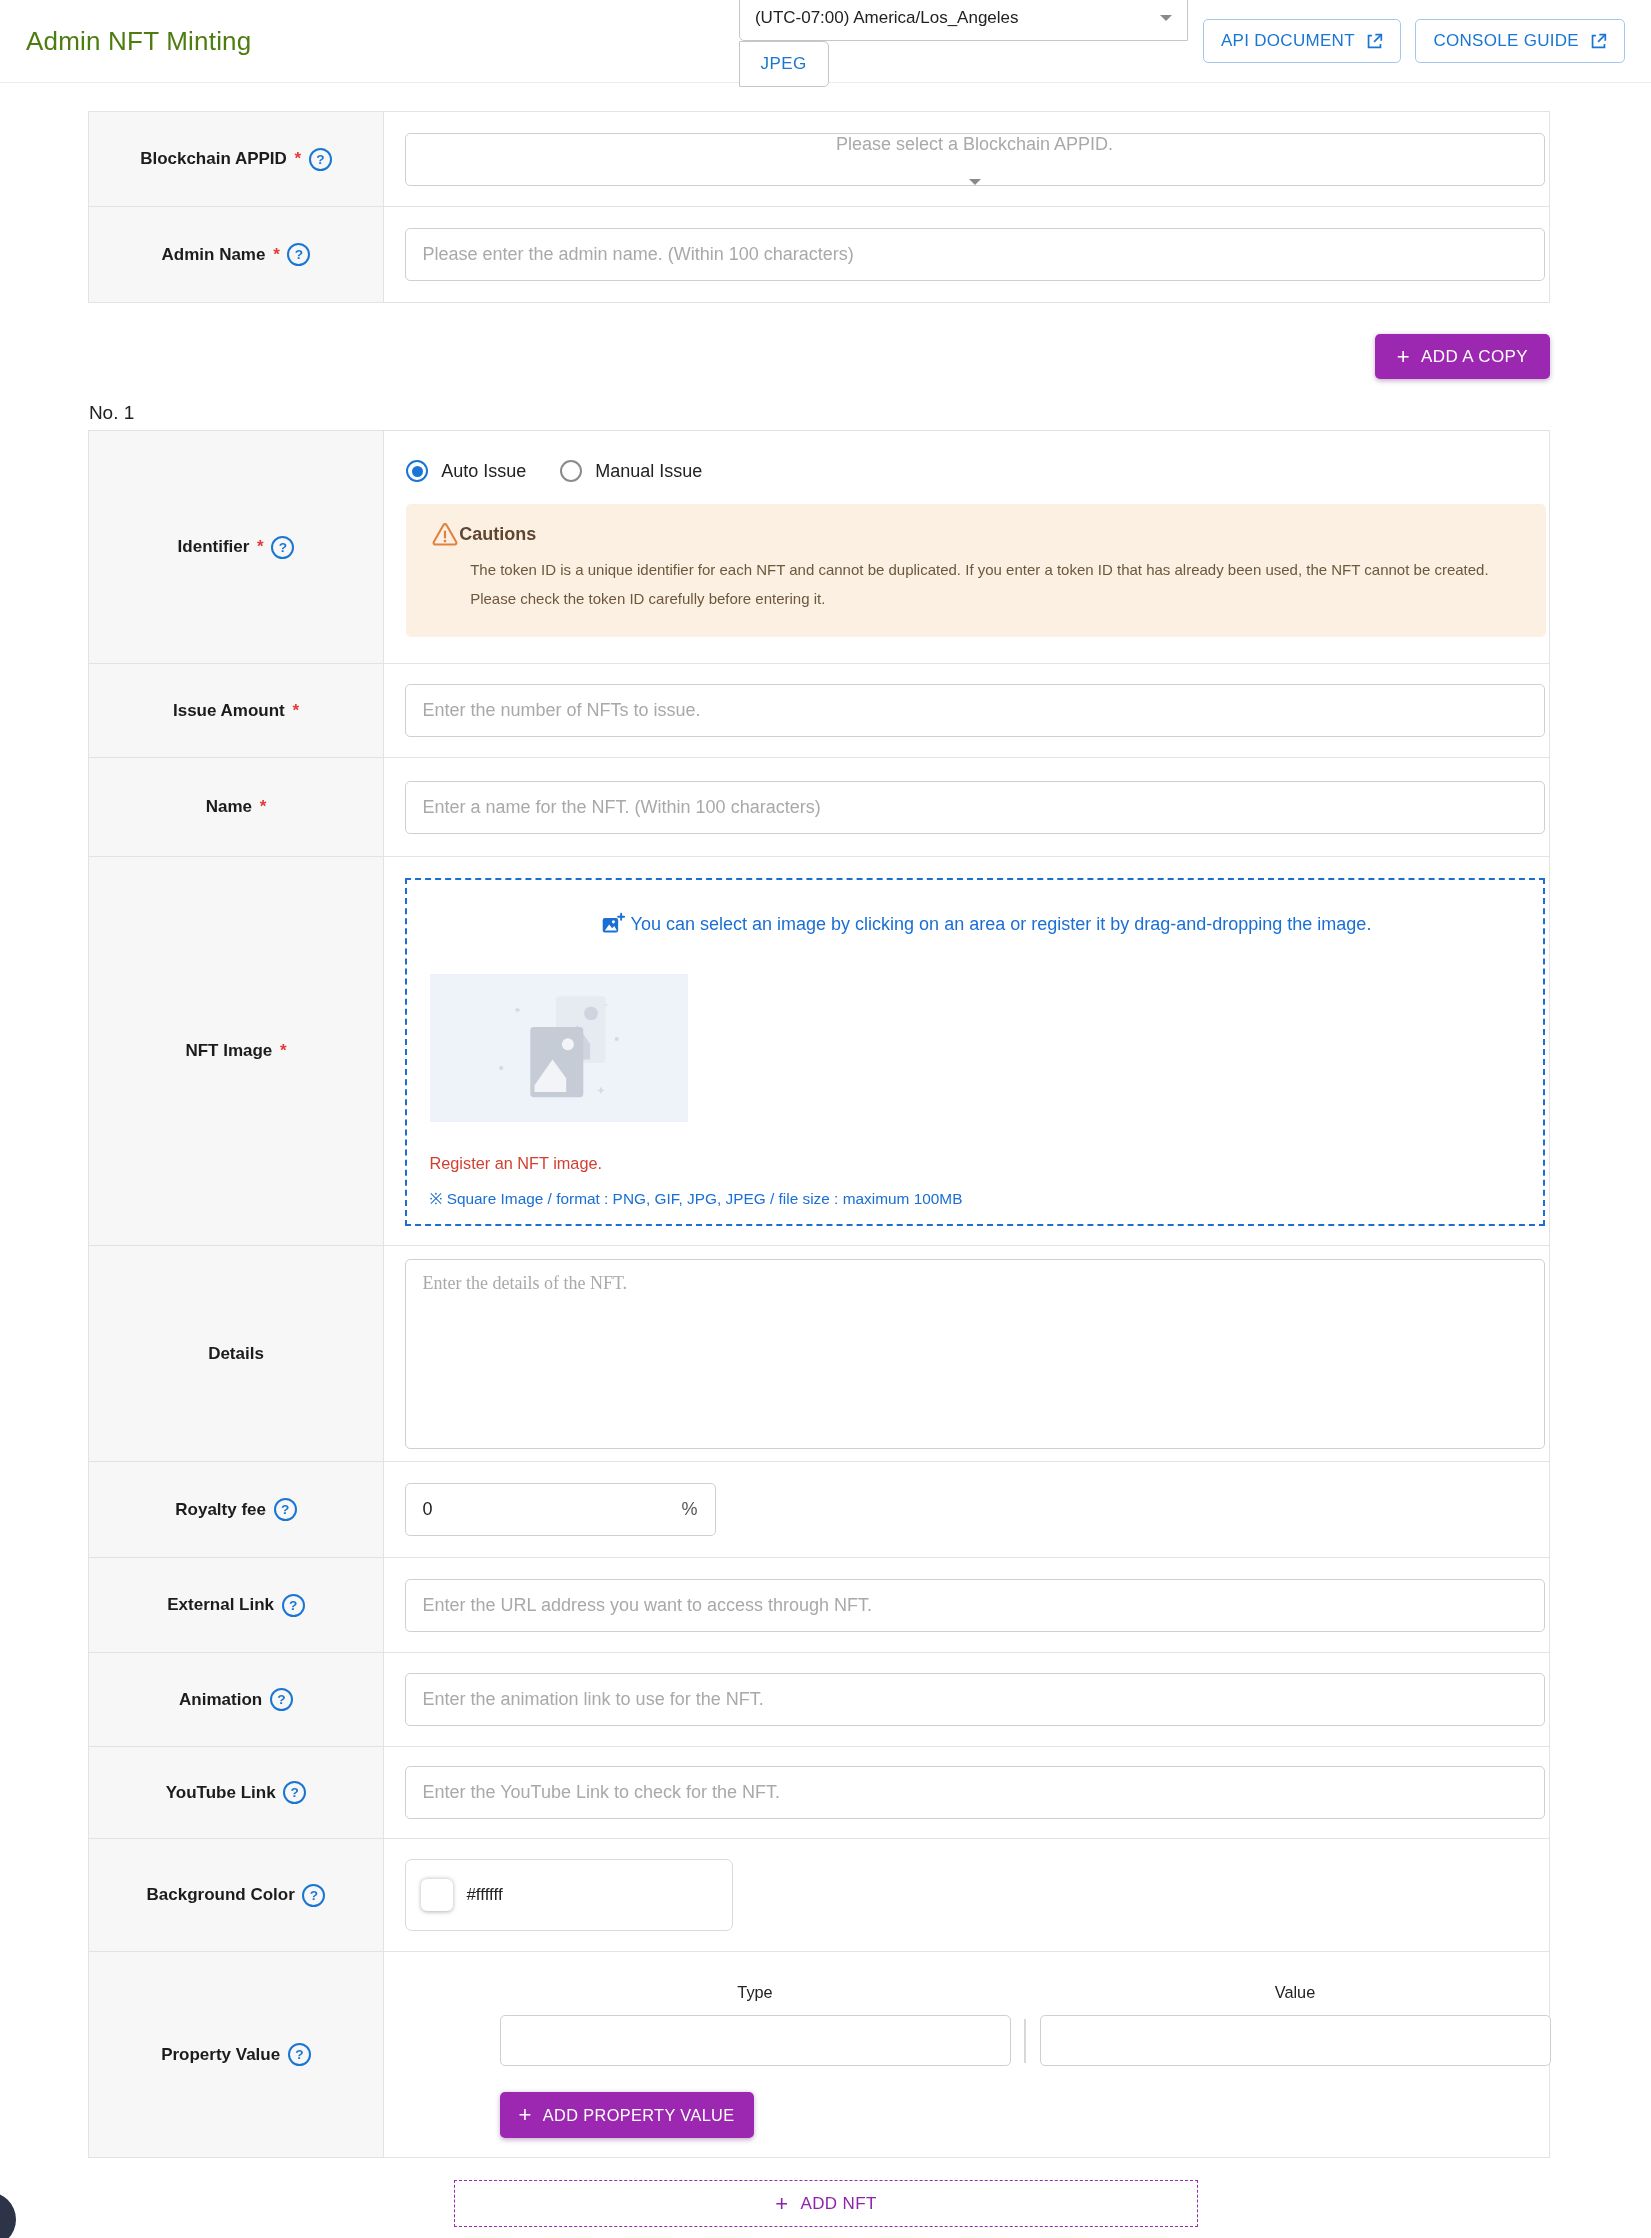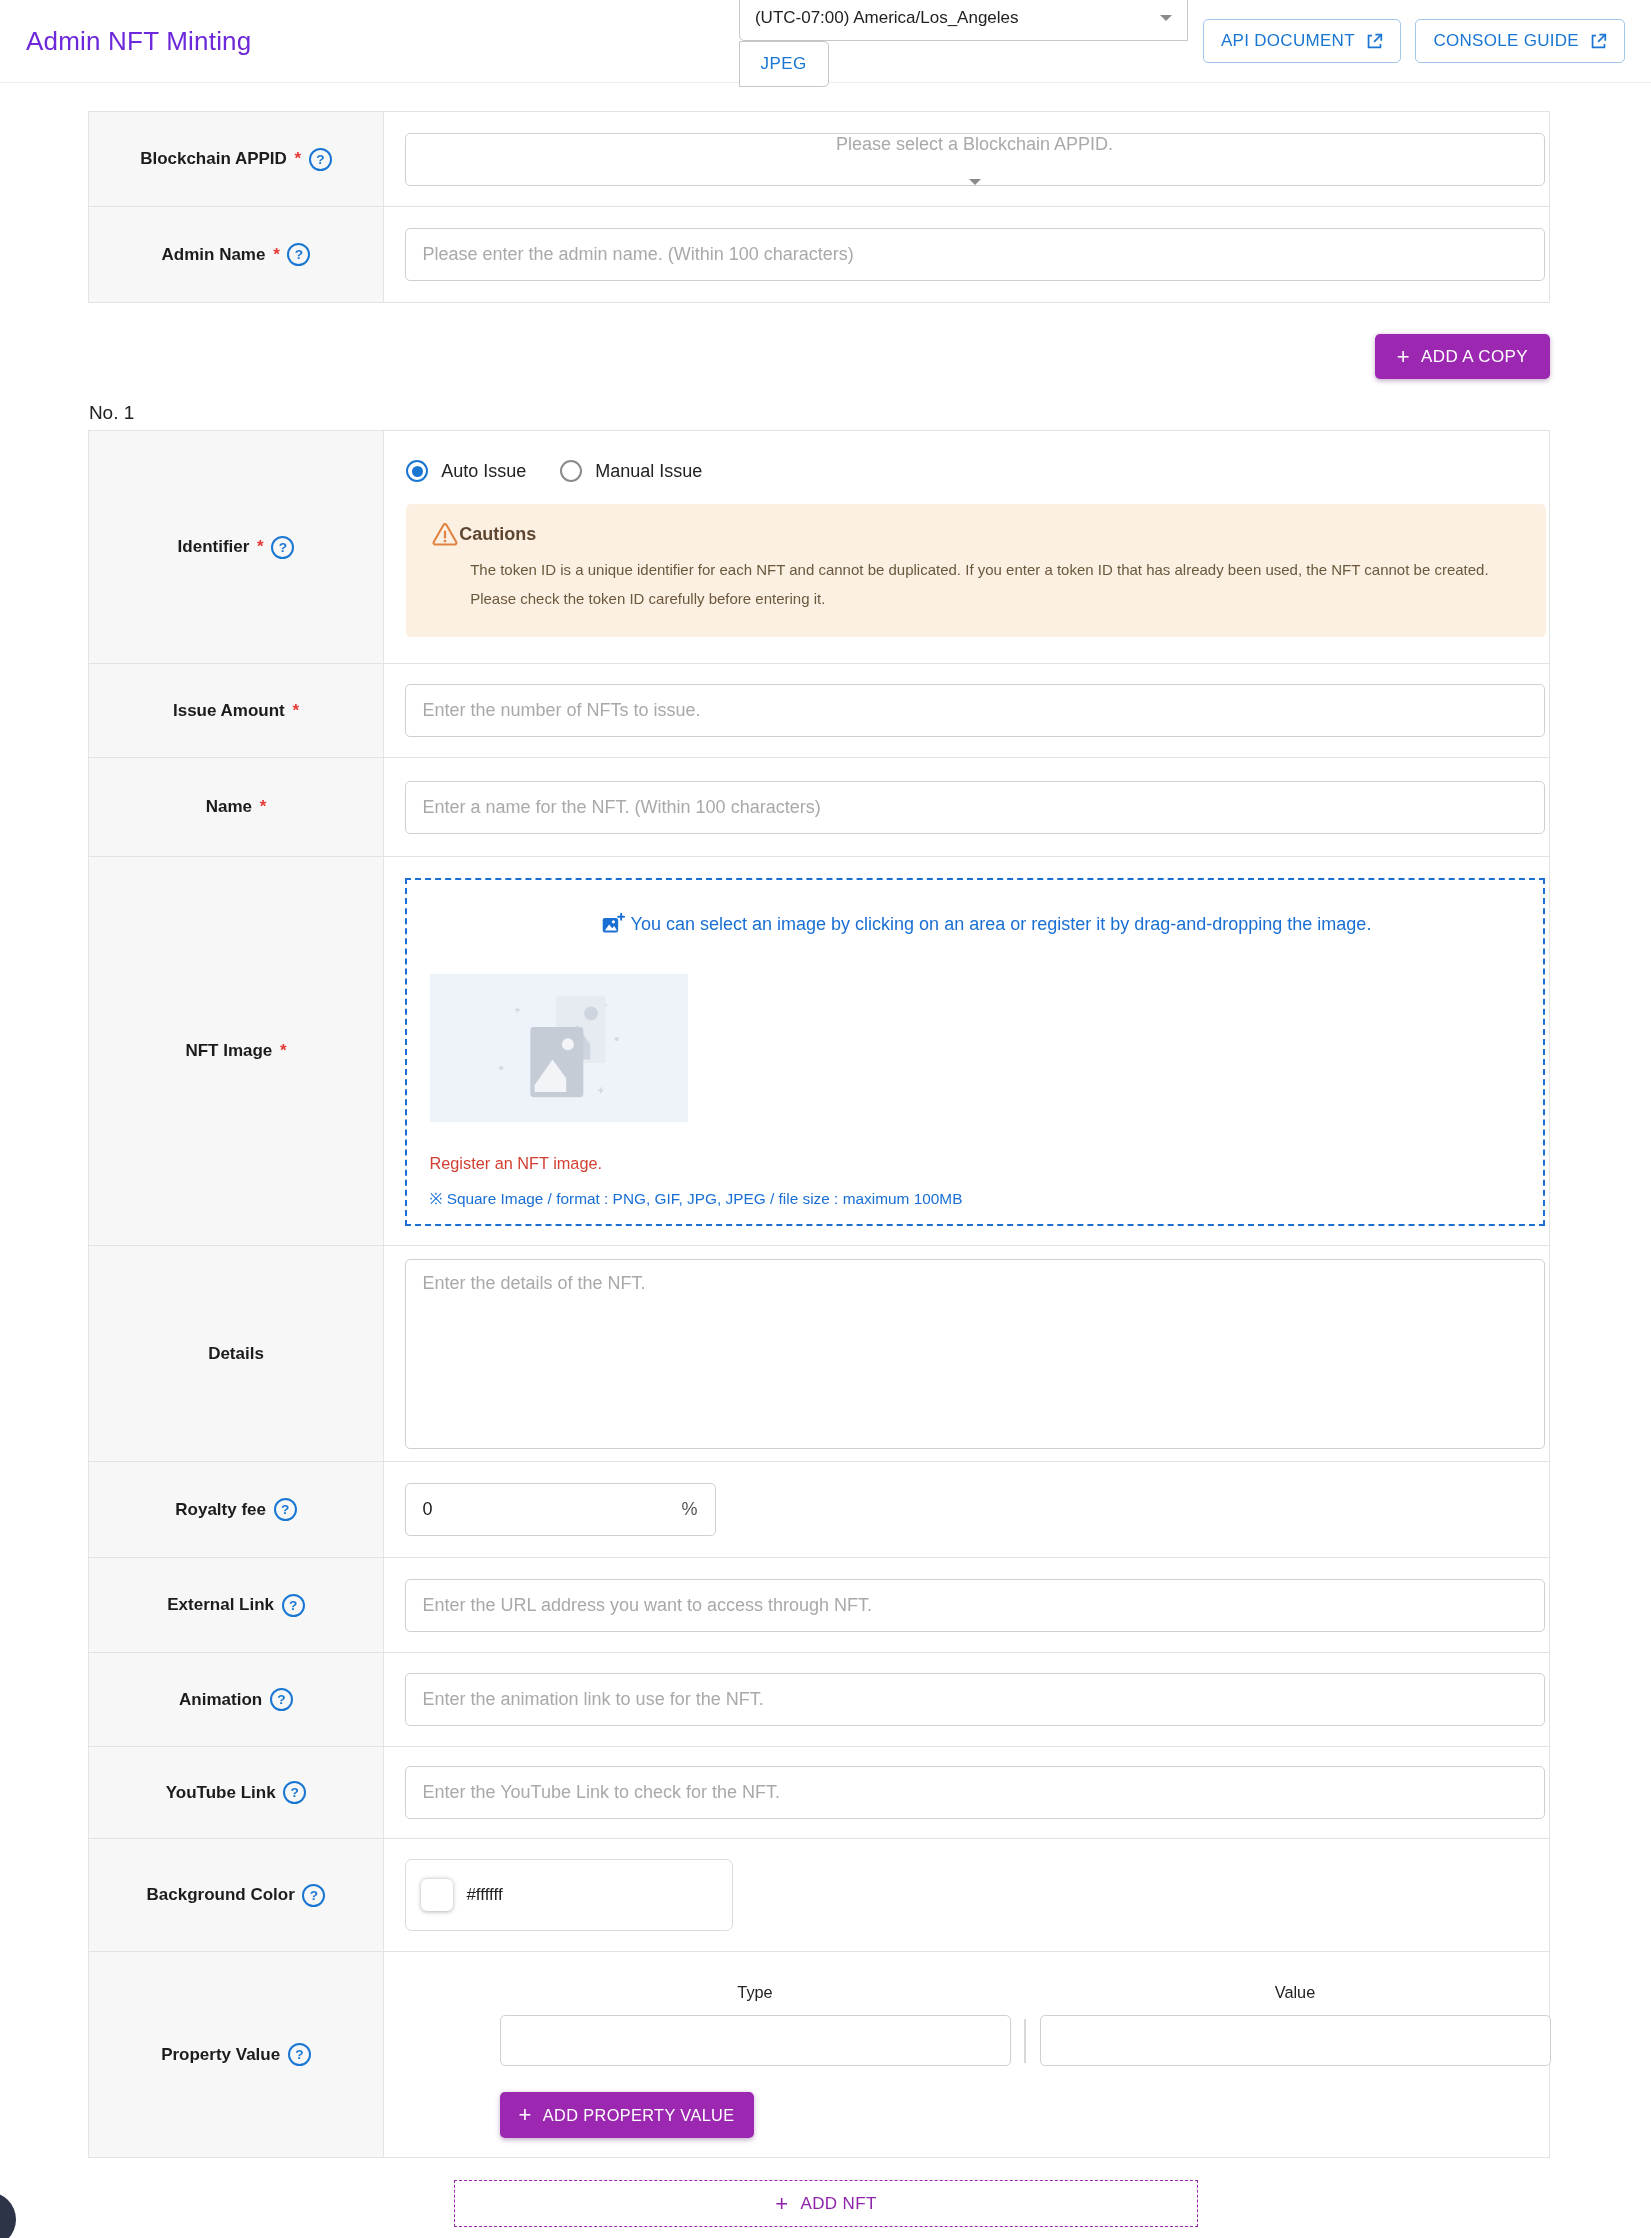--- a/index.html
+++ b/index.html
@@ -14,21 +14,21 @@
 
   
   .header {
     height: 83px;
     display: flex;
     align-items: center;
     justify-content: space-between;
     padding: 0 27px 0 26px;
     border-bottom: 1.7px solid #ececec;
   }
-  .title { font-size: 26px; color: #6d28d9; letter-spacing: 0.2px; }
+  .title { font-size: 26px; color: #4d7c0f; letter-spacing: 0.2px; }
   .hdr-right { display: flex; align-items: center; gap: 14.5px; }
   .tz-group { display: flex; align-items: stretch; flex-direction: column; }
   .tz-select {
     width: 449px; height: 46px;
     border: 0.9px solid #c6c6c6; border-radius: 5.1px 0 0 5.1px;
     display: flex; align-items: center; justify-content: space-between;
     padding: 0 15.4px 0 14.5px; font-size: 17px; color: #222; background: #fff;
     cursor: pointer;
   }
   .caret {
@@ -143,21 +143,21 @@
     display: flex; align-items: center; justify-content: center;
   }
   .dz-error { margin-top: 32px; color: #d23f31; font-size: 16.3px; }
   .dz-note { margin-top: 14.5px; color: #1a6fd4; font-size: 15.4px; }
 
   
   .inp-area {
     width: 1140px; height: 190px;
     border: 1.7px solid #cfcfcf; border-radius: 5.1px;
     padding: 13.7px 17px; font-size: 18px; color: #333; resize: none;
-    font-family: Liberation Sans, sans-serif; outline: none;
+    font-family: Liberation Serif, serif; outline: none;
   }
   .inp-area::placeholder { color: #a9a9a9; }
 
   
   .royalty-box {
     width: 311px; height: 53px; border: 1.7px solid #cfcfcf; border-radius: 5.1px;
     display: flex; align-items: center; justify-content: space-between;
     padding: 0 17px; font-size: 18px; color: #222; background: #fff;
   }
   .royalty-unit { color: #555; }

